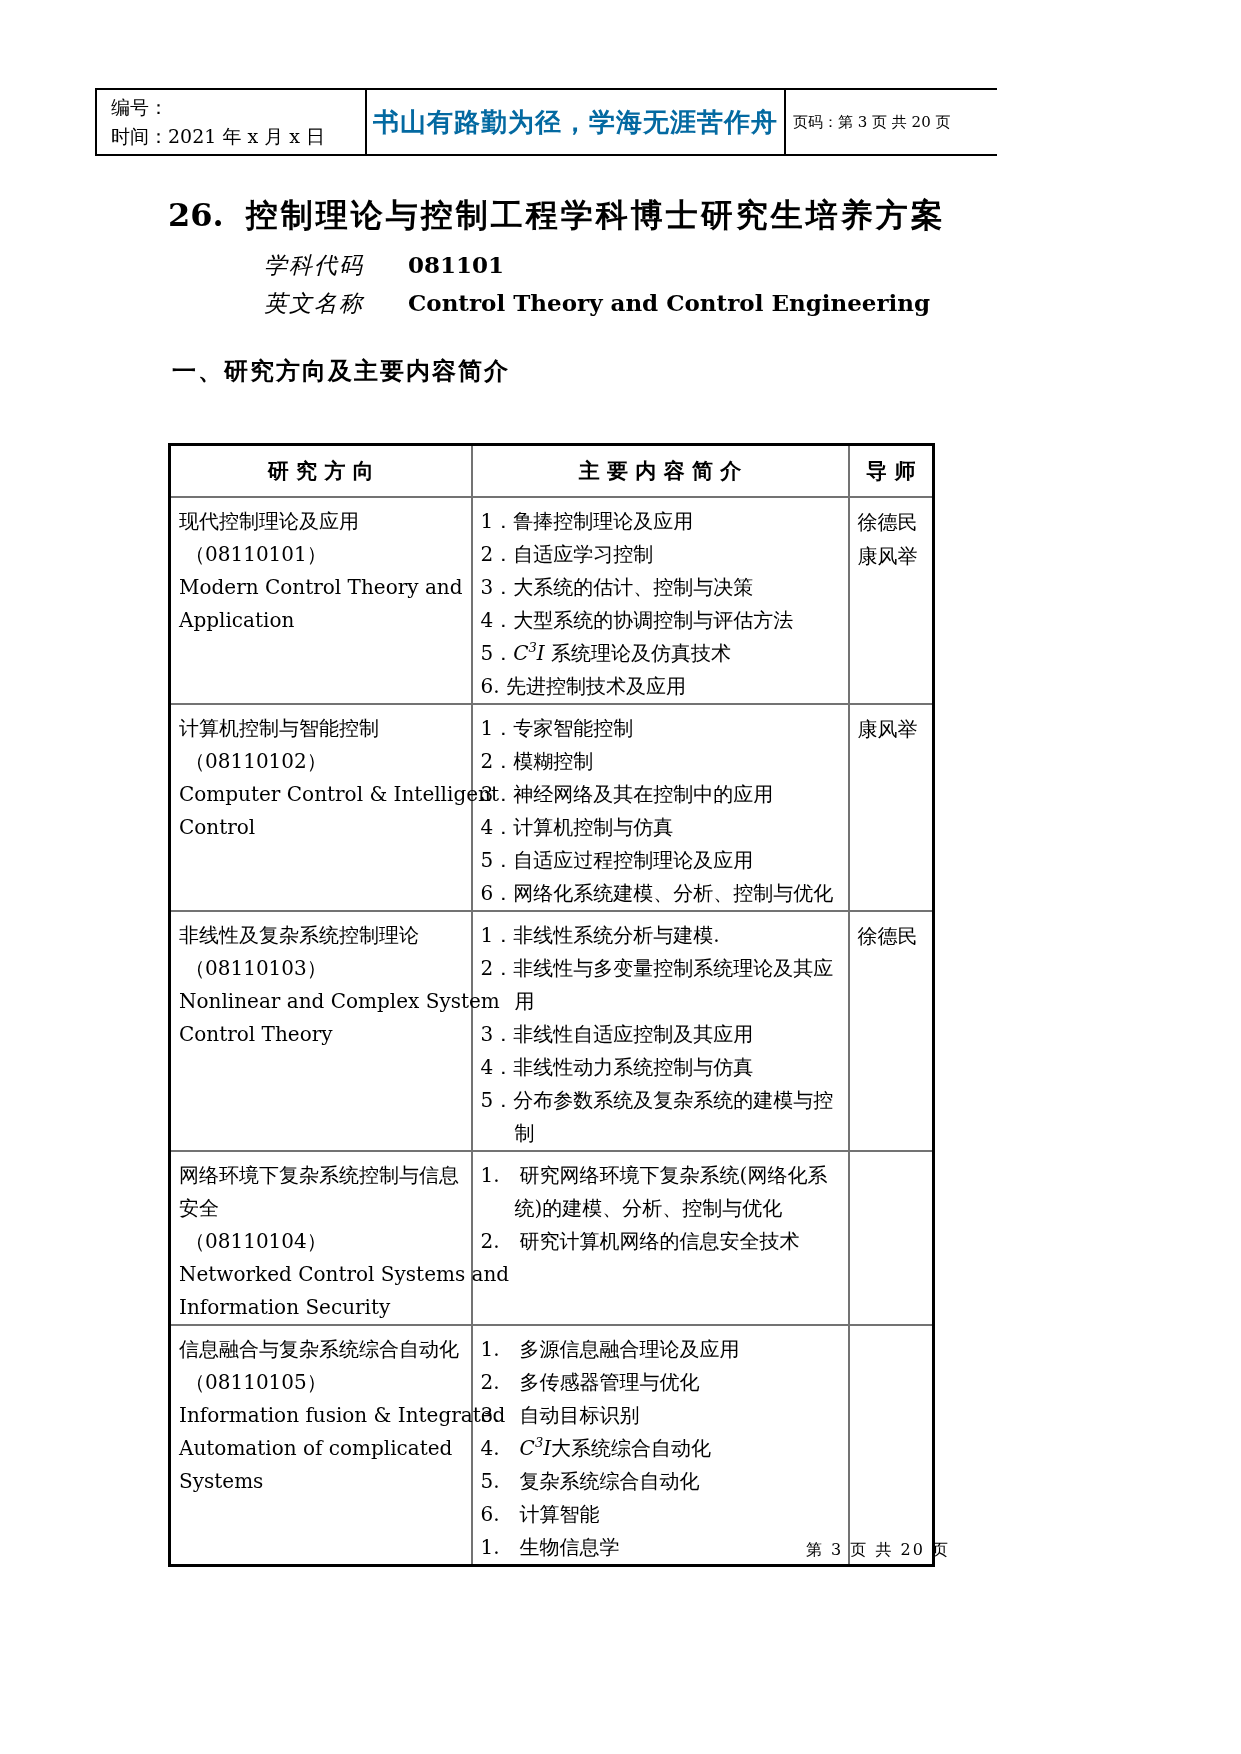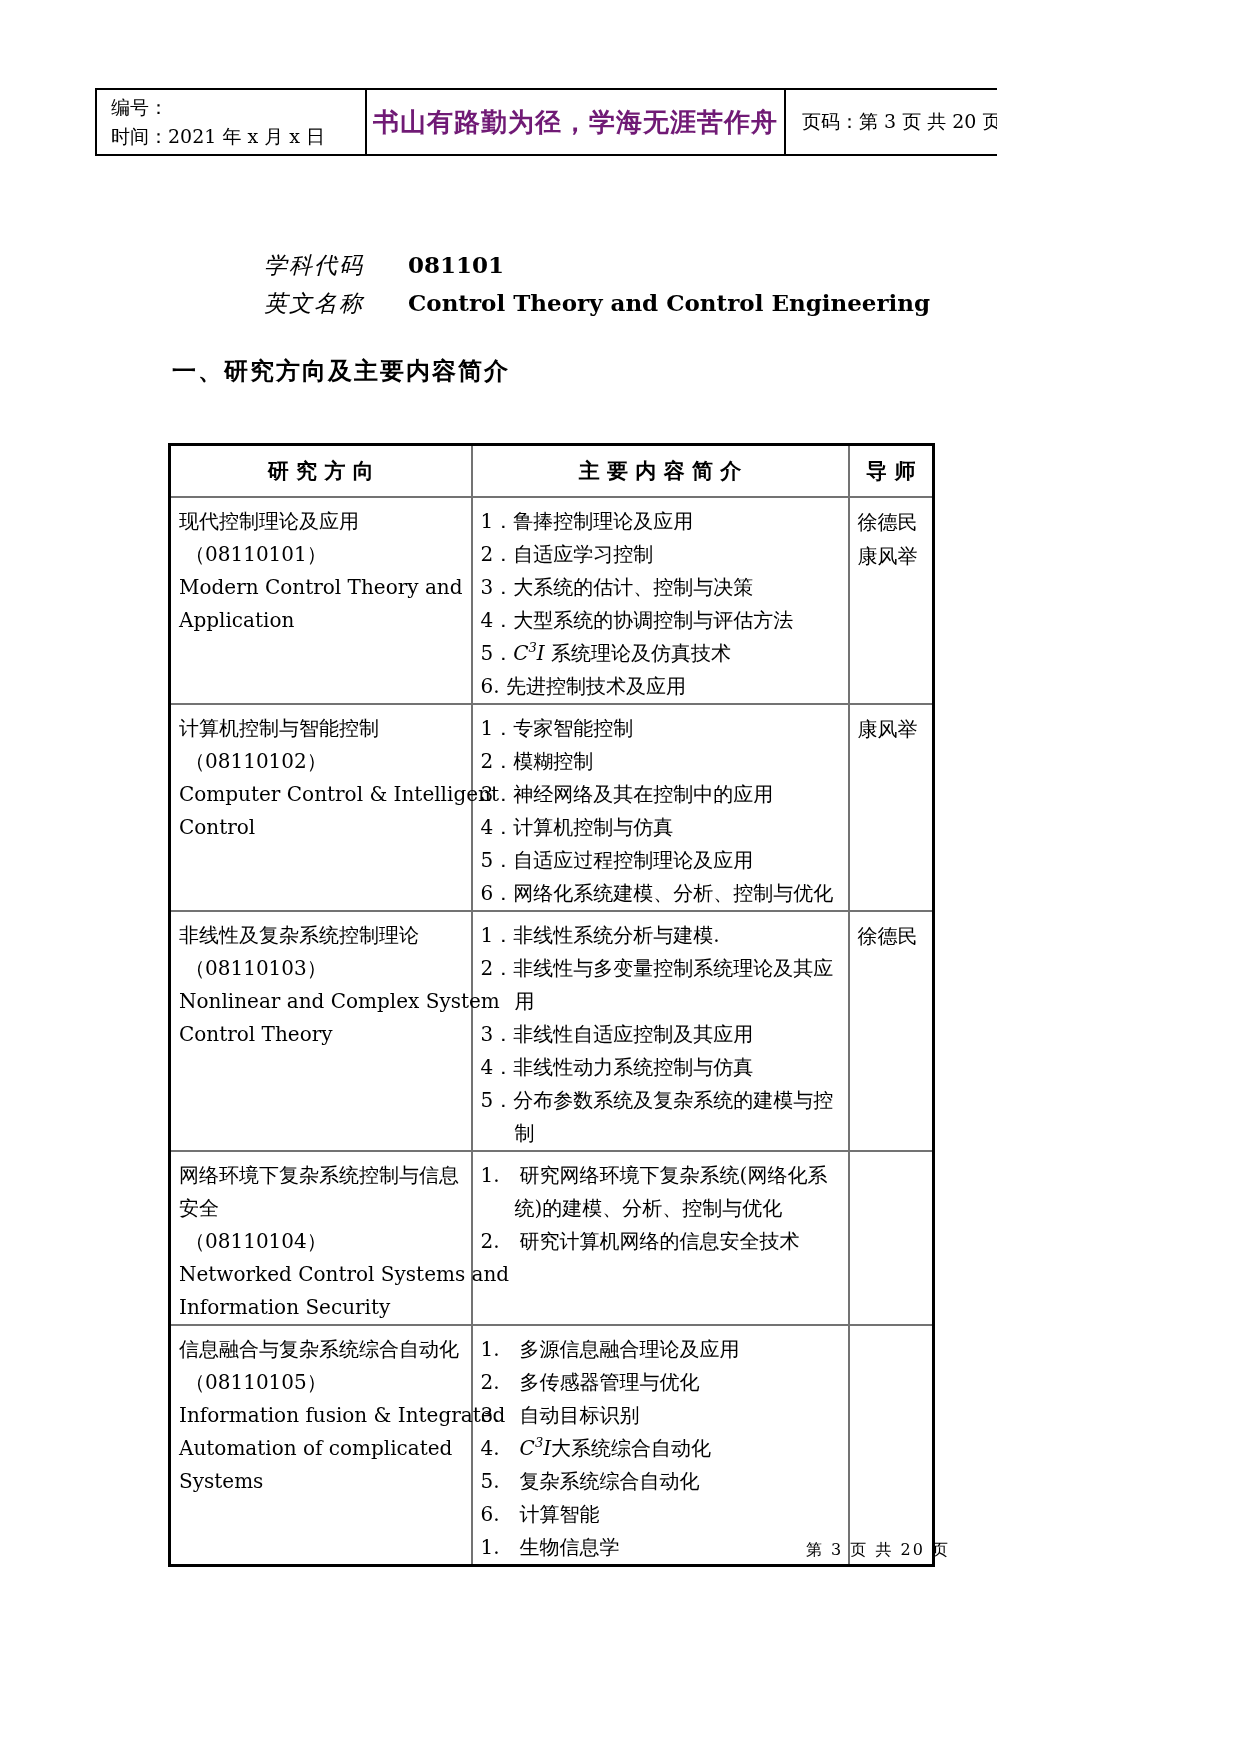--- a/index.html
+++ b/index.html
@@ -11,22 +11,22 @@
 
   
   .header-box {
     position:absolute; left:95px; top:88px; width:1055px; height:68px;
     border-collapse:collapse; table-layout:fixed;
   }
   .header-box td { border:2px solid #000; }
   .hb-left  { width:250px; vertical-align:top; padding:3px 4px 3px 14px;
               font-size:19px; line-height:29px; }
   .hb-mid   { width:415px; text-align:center; vertical-align:middle;
-              color:#701a75; font-weight:bold; font-size:26px; letter-spacing:1px; }
-  .hb-right { vertical-align:middle; padding-left:16px; font-size:19px; }
+              color:#0369a1; font-weight:bold; font-size:26px; letter-spacing:1px; }
+  .hb-right { vertical-align:middle; padding-left:7px; font-size:15px; }
 
   
   .doc-title { position:absolute; left:168px; top:194px;
                font-size:32px; font-weight:bold; letter-spacing:3px; white-space:nowrap; }
   .title-num { letter-spacing:0; margin-right:22px; }
 
   .meta-line  { position:absolute; left:264px; font-size:23px; white-space:nowrap; }
   .meta-code  { top:250px; }
   .meta-en    { top:288px; }
   .meta-label { font-style:italic; letter-spacing:2px; }
@@ -70,20 +70,23 @@
         <td class="hb-left">
           <div>编号：</div>
           <div>时间：2021 年 x 月 x 日</div>
         </td>
         <td class="hb-mid">书山有路勤为径，学海无涯苦作舟</td>
         <td class="hb-right">页码：第 3 页 共 20 页</td>
       </tr>
     </tbody>
   </table>
 
+  <div class="doc-title">
+    <span class="title-num">26.</span><span class="title-text">控制理论与控制工程学科博士研究生培养方案</span>
+  </div>
 
   <div class="meta-line meta-code">
     <span class="meta-label">学科代码</span><span class="meta-value">081101</span>
   </div>
   <div class="meta-line meta-en">
     <span class="meta-label">英文名称</span><span class="meta-value">Control Theory and Control Engineering</span>
   </div>
 
   <div class="section-heading">一、研究方向及主要内容简介</div>
 

